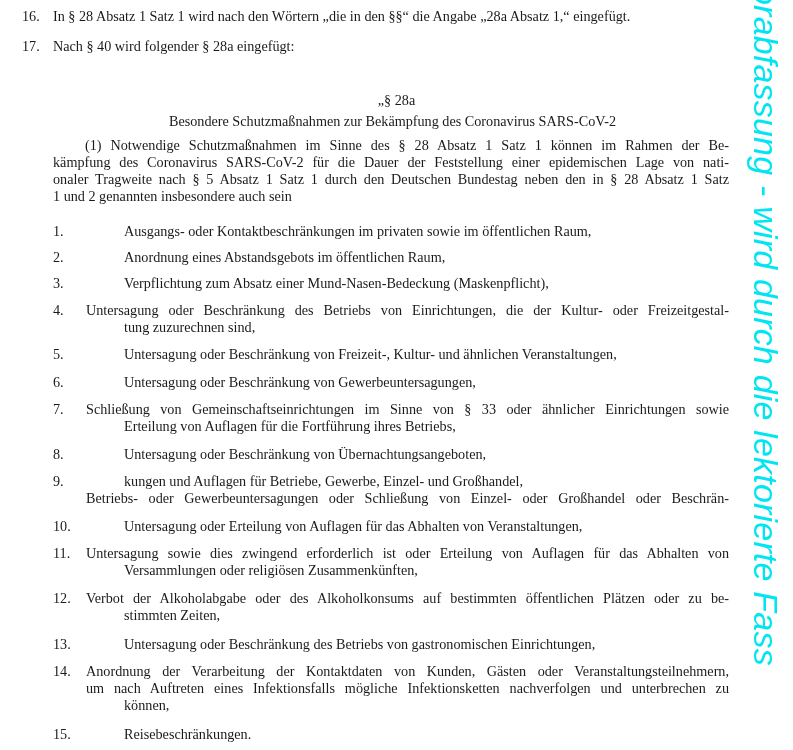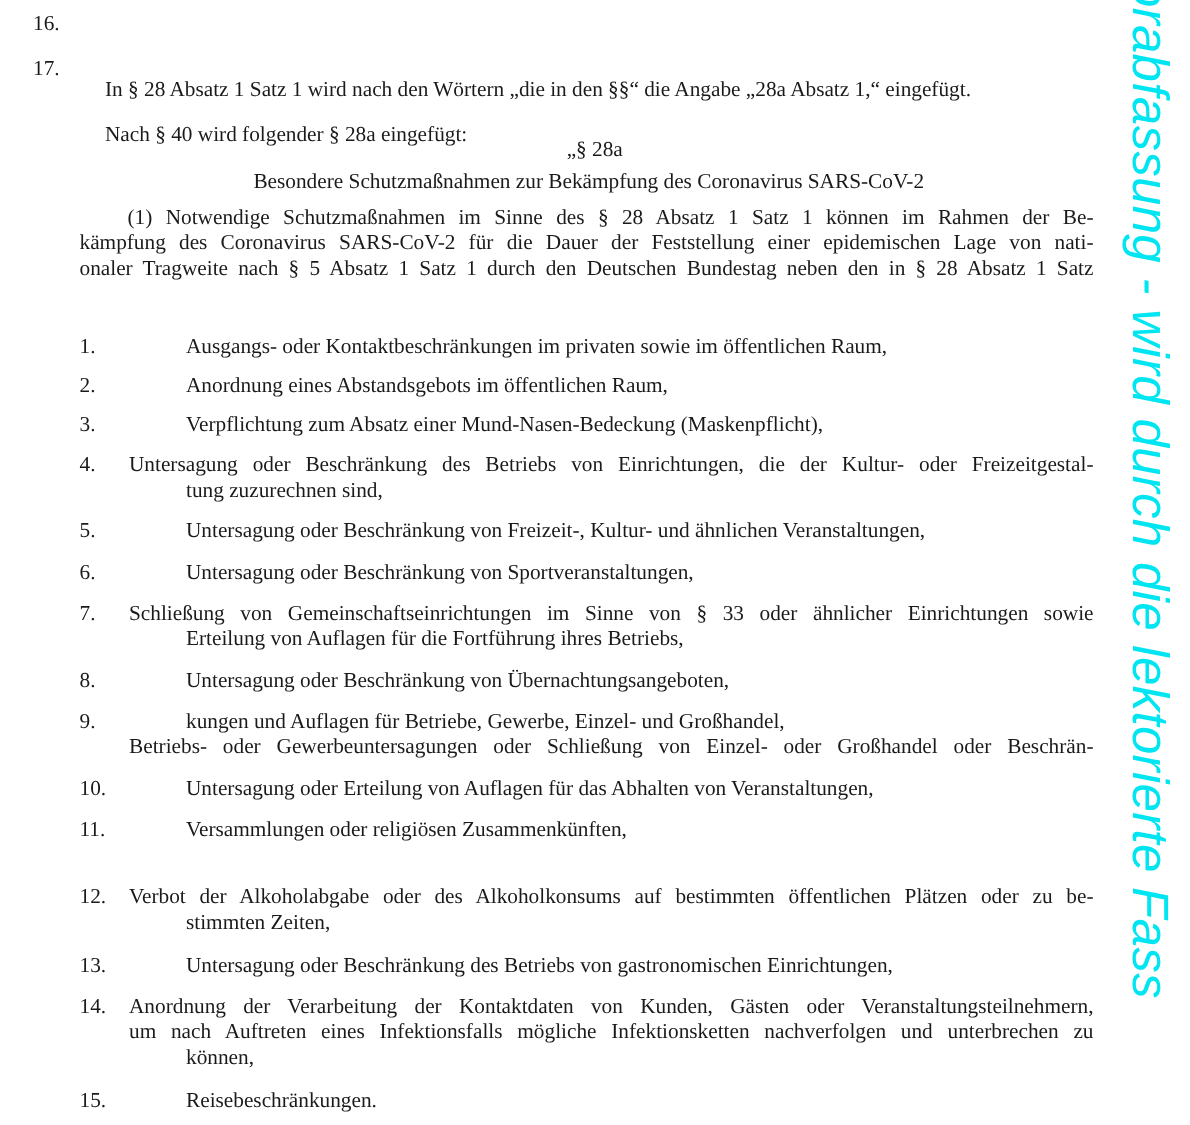--- a/index.html
+++ b/index.html
@@ -33,21 +33,21 @@
       position: absolute;
       left: 0;
       top: 0;
     }
     .outer-item {
       position: absolute;
       left: 22px;
       width: 710px;
     }
     .outer-item .num { left: 0; }
-    .outer-item .txt { position: absolute; left: 48px; white-space: nowrap; margin-top: 44px; }
+    .outer-item .txt { position: absolute; left: 31px; white-space: nowrap; }
 
     .center {
       position: absolute;
       left: 0;
       width: 793px;
       text-align: center;
       white-space: nowrap;
     }
     .para {
       position: absolute;
@@ -128,20 +128,21 @@
     <span class="txt">Nach § 40 wird folgender § 28a eingefügt:</span>
   </div>
 
   <div class="center line-abs" style="top:92px; left:0;">„§ 28a</div>
   <div class="center line-abs" style="top:113px; left:-4px;">Besondere Schutzmaßnahmen zur Bekämpfung des Coronavirus SARS-CoV-2</div>
 
   <div class="para" style="top:137px;">
     <span class="pl first">(1)  Notwendige Schutzmaßnahmen im Sinne des § 28 Absatz 1 Satz 1 können im Rahmen der Be-</span>
     <span class="pl">kämpfung des Coronavirus SARS-CoV-2 für die Dauer der Feststellung einer epidemischen Lage von nati-</span>
     <span class="pl">onaler Tragweite nach § 5 Absatz 1 Satz 1 durch den Deutschen Bundestag neben den in § 28 Absatz 1 Satz</span>
+    <span class="pl last">1 und 2 genannten insbesondere auch sein</span>
   </div>
 
   <div class="item" style="top:223px;">
     <span class="num">1.</span>
     <div class="body">
         <span class="bl last">Ausgangs- oder Kontaktbeschränkungen im privaten sowie im öffentlichen Raum,</span>
       </div>
   </div>
 
   <div class="item" style="top:249px;">
@@ -169,21 +170,21 @@
   <div class="item" style="top:346px;">
     <span class="num">5.</span>
     <div class="body">
         <span class="bl last">Untersagung oder Beschränkung von Freizeit-, Kultur- und ähnlichen Veranstaltungen,</span>
       </div>
   </div>
 
   <div class="item" style="top:374px;">
     <span class="num">6.</span>
     <div class="body">
-        <span class="bl last">Untersagung oder Beschränkung von Sportveranstaltungen,</span>
+        <span class="bl last">Untersagung oder Beschränkung von Gewerbeuntersagungen,</span>
       </div>
   </div>
 
   <div class="item" style="top:401px;">
     <span class="num">7.</span>
     <div class="body">
       <span class="bl">Schließung von Gemeinschaftseinrichtungen im Sinne von § 33 oder ähnlicher Einrichtungen sowie</span>
       <span class="bl last">Erteilung von Auflagen für die Fortführung ihres Betriebs,</span>
     </div>
   </div>
@@ -206,20 +207,21 @@
   <div class="item" style="top:518px;">
     <span class="num">10.</span>
     <div class="body">
         <span class="bl last">Untersagung oder Erteilung von Auflagen für das Abhalten von Veranstaltungen,</span>
       </div>
   </div>
 
   <div class="item" style="top:545px;">
     <span class="num">11.</span>
     <div class="body">
+      <span class="bl">Untersagung sowie dies zwingend erforderlich ist oder Erteilung von Auflagen für das Abhalten von</span>
       <span class="bl last">Versammlungen oder religiösen Zusammenkünften,</span>
     </div>
   </div>
 
   <div class="item" style="top:590px;">
     <span class="num">12.</span>
     <div class="body">
       <span class="bl">Verbot der Alkoholabgabe oder des Alkoholkonsums auf bestimmten öffentlichen Plätzen oder zu be-</span>
       <span class="bl last">stimmten Zeiten,</span>
     </div>

